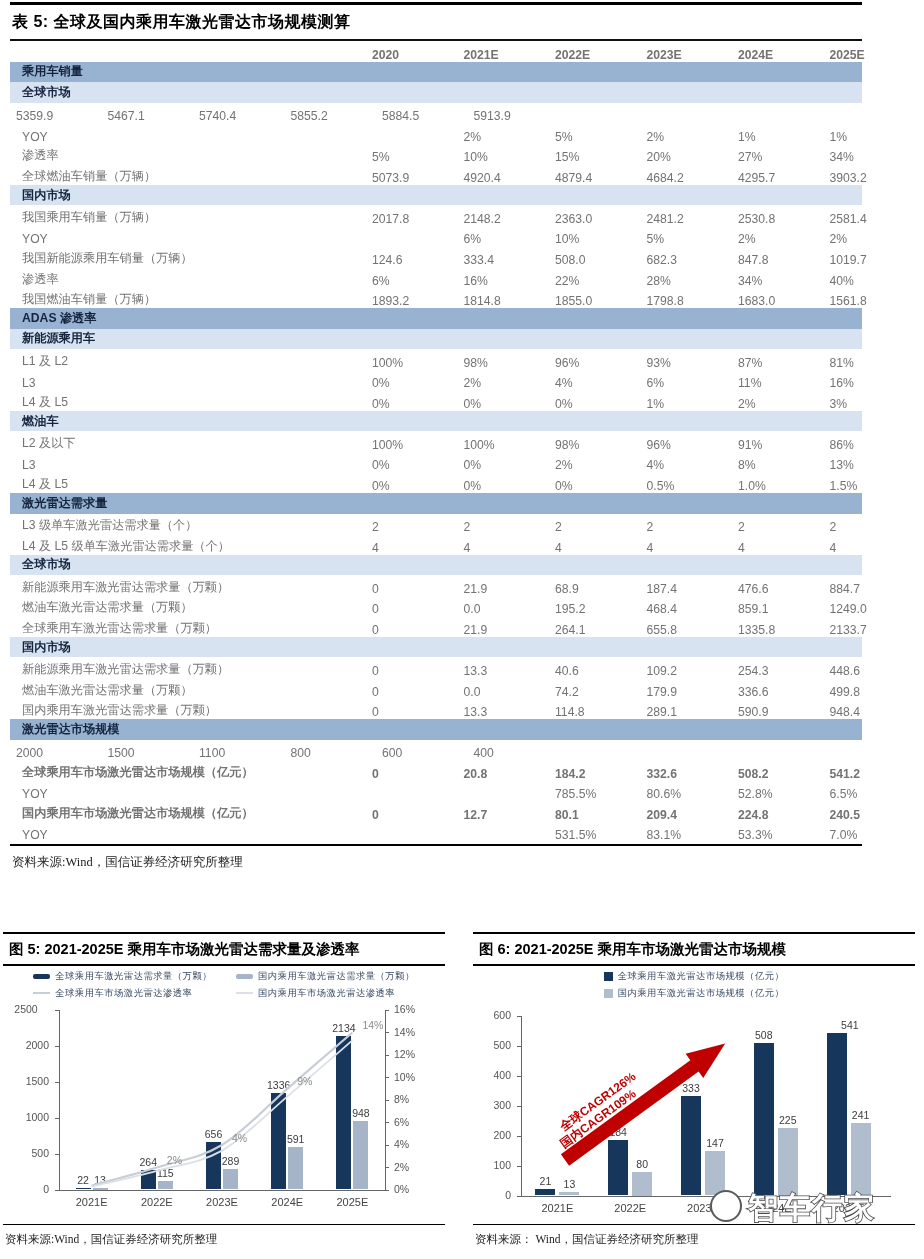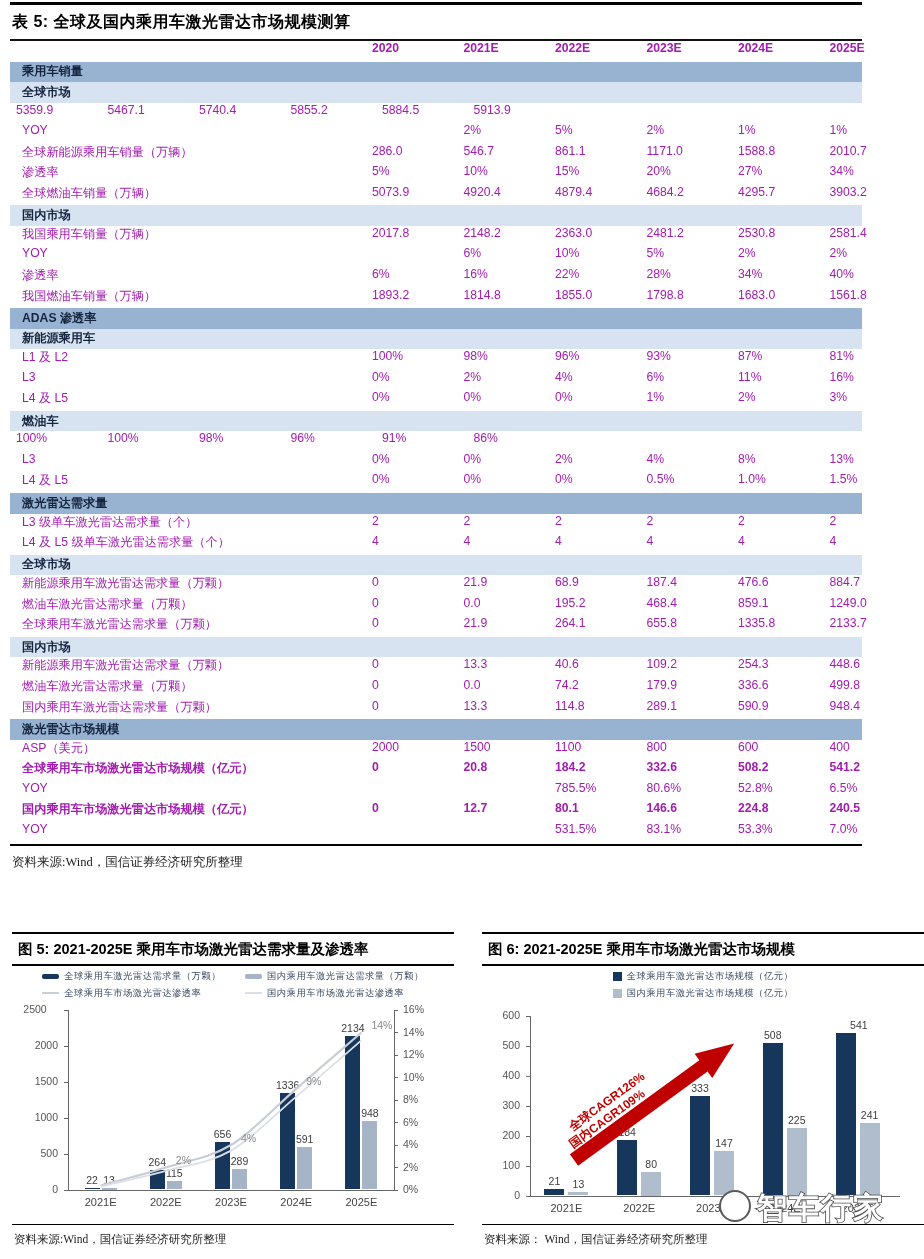--- a/index.html
+++ b/index.html
@@ -5,34 +5,34 @@
   html,body{margin:0;padding:0;background:#fff;}
   body{width:924px;height:1259px;position:relative;overflow:hidden;
        font-family:"Liberation Sans",sans-serif;color:#1a1a1a;}
   .page{position:absolute;inset:0;background:#fff;}
 
   
   .tablewrap{position:absolute;left:10px;top:2px;width:852px;}
   .toprule{height:3px;background:#000;}
   .tbl-title{font-size:16px;font-weight:bold;color:#000;padding:7px 2px 6px 2px;letter-spacing:.5px;}
   .titlerule{height:2px;background:#111;}
-  .trow{display:flex;align-items:flex-start;height:20.55px;font-size:12.2px;color:#a21caf;width:906px;}
+  .trow{display:flex;align-items:flex-end;height:20.55px;font-size:12.2px;color:#737373;width:906px;}
   .trow .lbl{width:356px;padding-left:12px;box-sizing:border-box;white-space:nowrap;}
   .trow .cell{width:91.5px;box-sizing:border-box;padding-left:6px;white-space:nowrap;}
   .trow.years .cell{font-weight:bold;}
   .trow.bold{font-weight:bold;}
   .band{height:20.55px;display:flex;align-items:center;font-weight:bold;
         font-size:12.2px;color:#16253f;padding-left:12px;box-sizing:border-box;width:852px;}
   .band.h1{background:#98B3D2;}
   .band.h2{background:#D7E3F1;}
   .botrule{height:2px;background:#000;margin-top:2px;width:852px;}
   .src{font-family:"Liberation Serif",serif;font-size:12.5px;color:#222;padding:8px 2px;}
 
   
-  .figs{position:absolute;top:932px;left:12px;width:912px;display:flex;gap:28px;}
+  .figs{position:absolute;top:932px;left:3px;width:912px;display:flex;gap:28px;}
   .fig{width:446px;position:relative;}
   .frule{height:2px;background:#000;}
   .frule.thin{height:1.5px;}
   .ftitle{font-size:14.5px;font-weight:bold;color:#000;padding:6px 2px 5px 6px;white-space:nowrap;}
   .legend{margin:4px 0 2px 0;}
   .legend-grid{display:grid;grid-template-columns:auto auto;column-gap:24px;row-gap:4px;justify-content:center;}
   .legend-col{display:flex;flex-direction:column;align-items:center;gap:4px;}
   .legend-item{display:flex;align-items:center;gap:5px;font-size:9.3px;color:#3A4A63;white-space:nowrap;letter-spacing:.5px;}
   .chartbox{position:relative;height:222px;margin-top:2px;}
   .ticklabel{position:absolute;font-size:10.5px;color:#555;}
@@ -78,29 +78,20 @@
         <div class="trow">
           <span class="lbl">YOY</span>
           <span class="cell"></span>
           <span class="cell">2%</span>
           <span class="cell">5%</span>
           <span class="cell">2%</span>
           <span class="cell">1%</span>
           <span class="cell">1%</span>
         </div>
         <div class="trow">
-          <span class="lbl">全球新能源乘用车销量（万辆）</span>
-          <span class="cell">286.0</span>
-          <span class="cell">546.7</span>
-          <span class="cell">861.1</span>
-          <span class="cell">1171.0</span>
-          <span class="cell">1588.8</span>
-          <span class="cell">2010.7</span>
-        </div>
-        <div class="trow">
           <span class="lbl">渗透率</span>
           <span class="cell">5%</span>
           <span class="cell">10%</span>
           <span class="cell">15%</span>
           <span class="cell">20%</span>
           <span class="cell">27%</span>
           <span class="cell">34%</span>
         </div>
         <div class="trow">
           <span class="lbl">全球燃油车销量（万辆）</span>
@@ -124,20 +115,29 @@
         <div class="trow">
           <span class="lbl">YOY</span>
           <span class="cell"></span>
           <span class="cell">6%</span>
           <span class="cell">10%</span>
           <span class="cell">5%</span>
           <span class="cell">2%</span>
           <span class="cell">2%</span>
         </div>
         <div class="trow">
+          <span class="lbl">我国新能源乘用车销量（万辆）</span>
+          <span class="cell">124.6</span>
+          <span class="cell">333.4</span>
+          <span class="cell">508.0</span>
+          <span class="cell">682.3</span>
+          <span class="cell">847.8</span>
+          <span class="cell">1019.7</span>
+        </div>
+        <div class="trow">
           <span class="lbl">渗透率</span>
           <span class="cell">6%</span>
           <span class="cell">16%</span>
           <span class="cell">22%</span>
           <span class="cell">28%</span>
           <span class="cell">34%</span>
           <span class="cell">40%</span>
         </div>
         <div class="trow">
           <span class="lbl">我国燃油车销量（万辆）</span>
@@ -172,20 +172,21 @@
           <span class="lbl">L4 及 L5</span>
           <span class="cell">0%</span>
           <span class="cell">0%</span>
           <span class="cell">0%</span>
           <span class="cell">1%</span>
           <span class="cell">2%</span>
           <span class="cell">3%</span>
         </div>
         <div class="band h2">燃油车</div>
         <div class="trow">
+          <span class="lbl">L2 及以下</span>
           <span class="cell">100%</span>
           <span class="cell">100%</span>
           <span class="cell">98%</span>
           <span class="cell">96%</span>
           <span class="cell">91%</span>
           <span class="cell">86%</span>
         </div>
         <div class="trow">
           <span class="lbl">L3</span>
           <span class="cell">0%</span>
@@ -274,21 +275,20 @@
           <span class="lbl">国内乘用车激光雷达需求量（万颗）</span>
           <span class="cell">0</span>
           <span class="cell">13.3</span>
           <span class="cell">114.8</span>
           <span class="cell">289.1</span>
           <span class="cell">590.9</span>
           <span class="cell">948.4</span>
         </div>
         <div class="band h1">激光雷达市场规模</div>
         <div class="trow">
-          <span class="lbl">ASP（美元）</span>
           <span class="cell">2000</span>
           <span class="cell">1500</span>
           <span class="cell">1100</span>
           <span class="cell">800</span>
           <span class="cell">600</span>
           <span class="cell">400</span>
         </div>
         <div class="trow bold">
           <span class="lbl">全球乘用车市场激光雷达市场规模（亿元）</span>
           <span class="cell">0</span>
@@ -305,21 +305,21 @@
           <span class="cell">785.5%</span>
           <span class="cell">80.6%</span>
           <span class="cell">52.8%</span>
           <span class="cell">6.5%</span>
         </div>
         <div class="trow bold">
           <span class="lbl">国内乘用车市场激光雷达市场规模（亿元）</span>
           <span class="cell">0</span>
           <span class="cell">12.7</span>
           <span class="cell">80.1</span>
-          <span class="cell">146.6</span>
+          <span class="cell">209.4</span>
           <span class="cell">224.8</span>
           <span class="cell">240.5</span>
         </div>
         <div class="trow">
           <span class="lbl">YOY</span>
           <span class="cell"></span>
           <span class="cell"></span>
           <span class="cell">531.5%</span>
           <span class="cell">83.1%</span>
           <span class="cell">53.3%</span>

